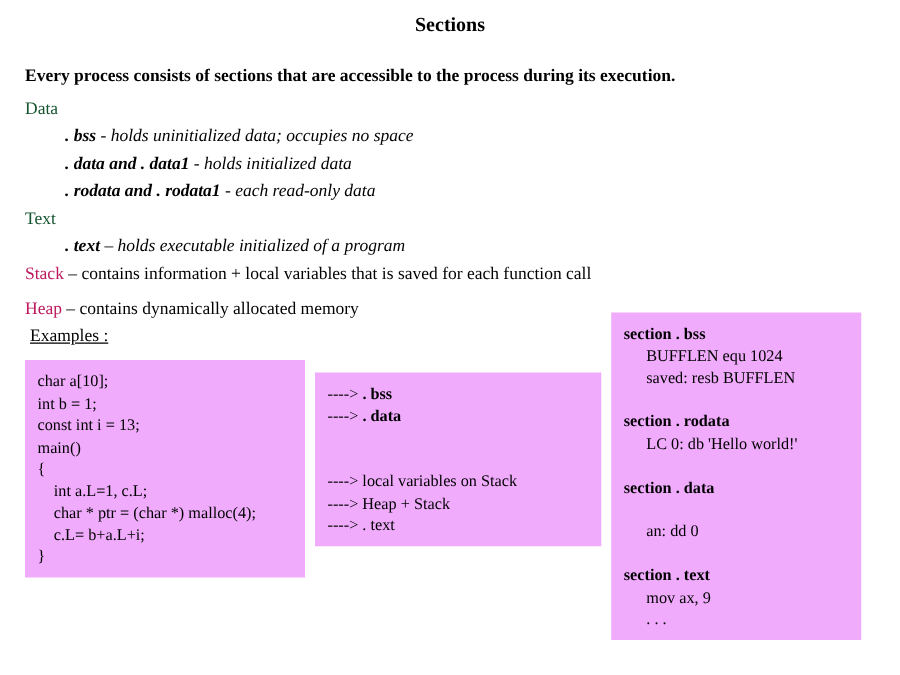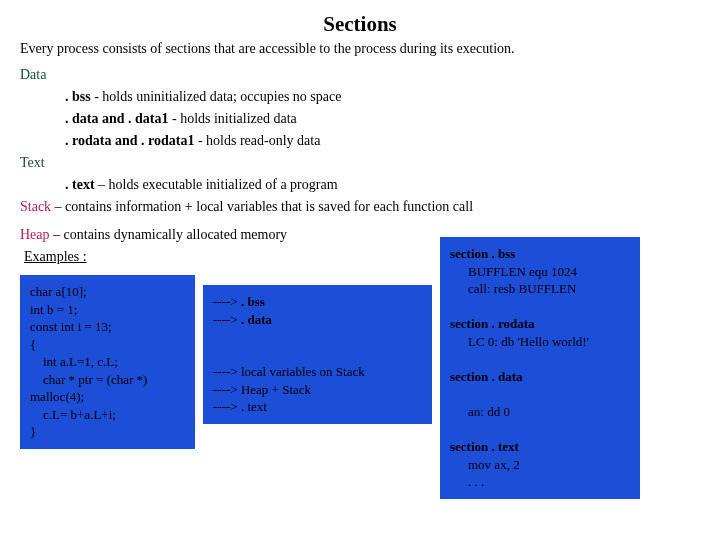--- a/index.html
+++ b/index.html
@@ -8,37 +8,38 @@
     font-family: "Times New Roman", Times, serif;
     font-size: 14px;
     color: #000;
     width: 720px;
     height: 540px;
     box-sizing: border-box;
     background: #fff;
   }
   .title {
     text-align: center;
-    font-size: 21px;
+    font-size: 16px;
     font-weight: bold;
-    margin-bottom: 4px;
+    margin-bottom: 24px;
   }
   .intro {
-    font-weight: normal;
+    font-weight: bold;
     margin-bottom: 10px;
   }
   .section-label {
     color: #14532d;
     font-weight: normal;
     margin-top: 6px;
     margin-bottom: 6px;
   }
   .indent {
-    margin-left: 45px;
+    margin-left: 32px;
     margin-bottom: 6px;
+    font-style: italic;
   }
   .bold { font-weight: bold; }
   .stack-heap {
     margin-top: 6px;
     margin-bottom: 6px;
   }
   .stack-heap .lbl {
     color: #be185d;
     font-weight: normal;
   }
@@ -47,27 +48,27 @@
     margin-top: 4px;
     margin-bottom: 10px;
     margin-left: 4px;
   }
   .bottom {
     display: flex;
     align-items: flex-start;
     gap: 8px;
   }
   .code-col {
-    background: #1d4ed8;
+    background: #f0abfc;
     padding: 8px 10px;
     font-size: 13px;
     line-height: 1.35;
     box-sizing: border-box;
   }
-  .col-left { width: 175px; }
+  .col-left { width: 224px; }
   .col-mid  { width: 229px; margin-top: 10px; }
   .col-right{ width: 200px; margin-top: -38px; }
   .col-right .hd { font-weight: bold; }
   .col-right .sub { margin-left: 18px; }
   .row-top {
     display: flex;
     align-items: flex-start;
   }
   .text-block { flex: 1; }
 </style>
@@ -78,21 +79,21 @@
 <div class="intro">Every process consists of sections that are accessible to the process during its execution.</div>
 
 <div class="section-label">Data</div>
 <div class="indent">
   <span class="bold">. bss</span><span> - holds uninitialized data; occupies no space</span>
 </div>
 <div class="indent">
   <span class="bold">. data and . data1</span><span> - holds initialized data</span>
 </div>
 <div class="indent">
-  <span class="bold">. rodata and . rodata1</span><span> - holds read-only data</span>
+  <span class="bold">. rodata and . rodata1</span><span> - each read-only data</span>
 </div>
 
 <div class="section-label">Text</div>
 <div class="indent">
   <span class="bold">. text</span><span> – holds executable initialized of a program</span>
 </div>
 
 <div class="stack-heap">
   <span class="lbl">Stack</span><span> – contains  information + local variables that is saved for each function call</span>
 </div>
@@ -104,46 +105,47 @@
     </div>
     <div class="examples">Examples :</div>
   </div>
 </div>
 
 <div class="bottom">
   <div class="code-col col-left">
     <div>char a[10];</div>
     <div>int b = 1;</div>
     <div>const int i = 13;</div>
+    <div>main()</div>
     <div>{</div>
     <div>&nbsp;&nbsp;&nbsp;&nbsp;int a.L=1, c.L;</div>
     <div>&nbsp;&nbsp;&nbsp;&nbsp;char * ptr = (char *) malloc(4);</div>
     <div>&nbsp;&nbsp;&nbsp;&nbsp;c.L= b+a.L+i;</div>
     <div>}</div>
   </div>
 
   <div class="code-col col-mid">
     <div><span>----&gt;</span><span class="bold"> . bss</span></div>
     <div><span> ----&gt;</span><span class="bold"> . data</span></div>
     <div>&nbsp;</div>
     <div>&nbsp;</div>
     <div>----&gt; local variables on Stack</div>
     <div>----&gt; Heap + Stack</div>
     <div>----&gt; . text</div>
   </div>
 
   <div class="code-col col-right">
     <div class="hd">section . bss</div>
     <div class="sub">BUFFLEN equ 1024</div>
-    <div class="sub">call: resb BUFFLEN</div>
+    <div class="sub">saved: resb BUFFLEN</div>
     <div>&nbsp;</div>
     <div class="hd">section . rodata</div>
     <div class="sub">LC 0: db 'Hello world!'</div>
     <div>&nbsp;</div>
     <div class="hd">section . data</div>
     <div>&nbsp;</div>
     <div class="sub">an: dd 0</div>
     <div>&nbsp;</div>
     <div class="hd">section . text</div>
-    <div class="sub">mov ax, 2</div>
+    <div class="sub">mov ax, 9</div>
     <div class="sub">. . .</div>
   </div>
 </div>
 
 </body></html>

